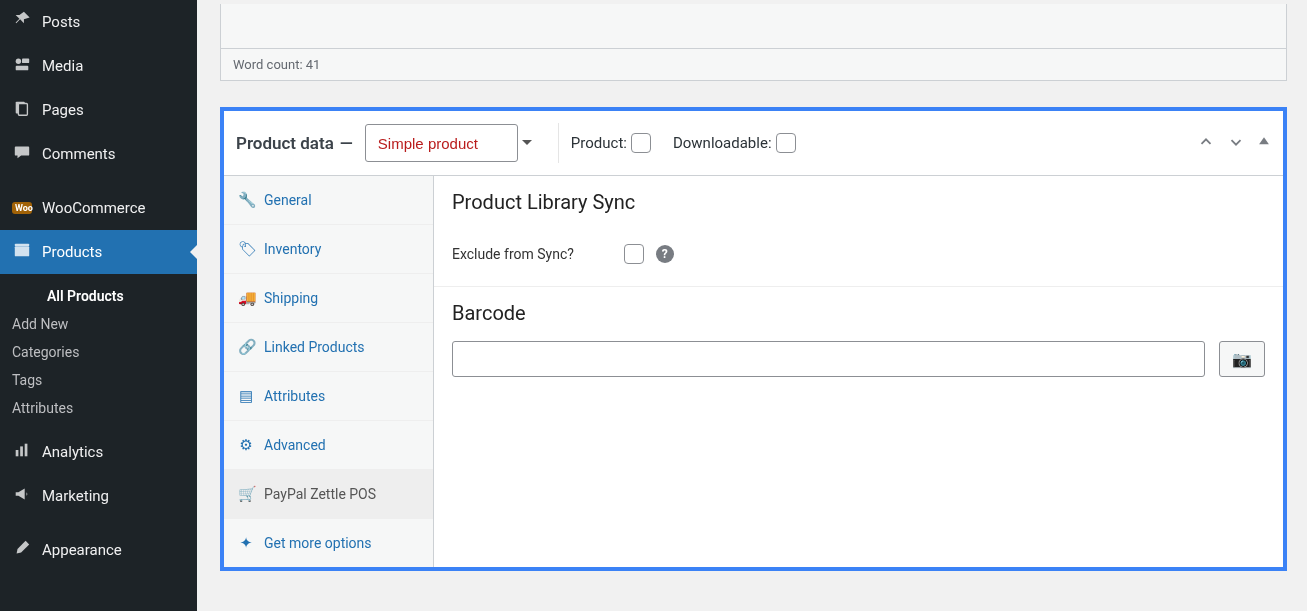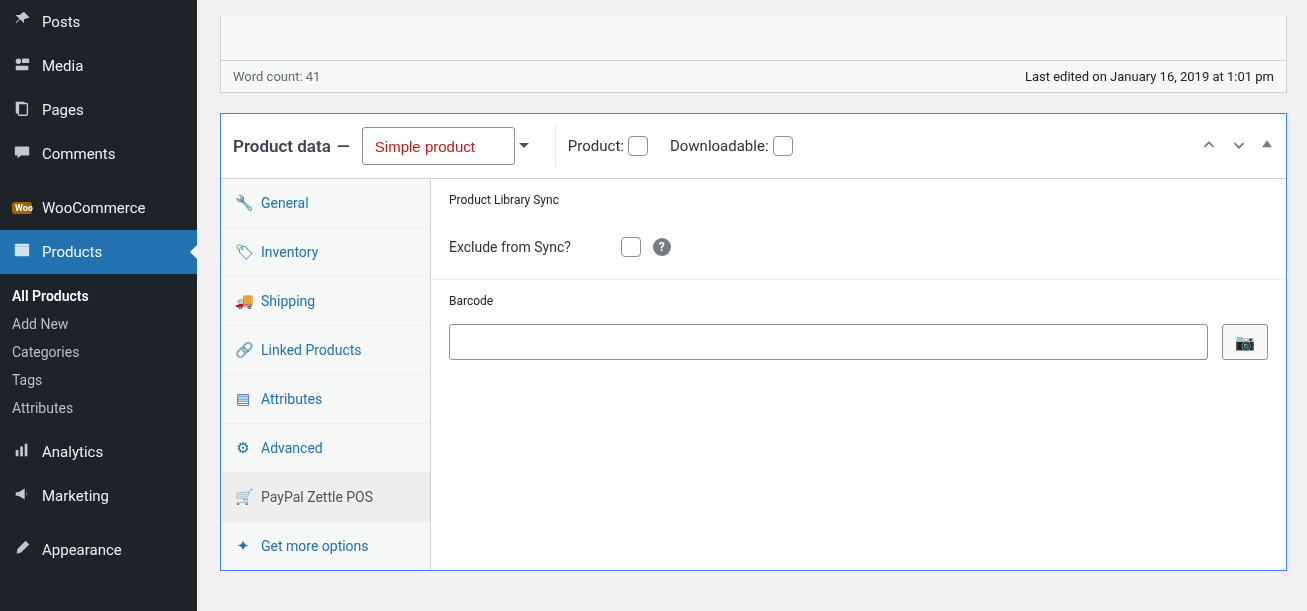--- a/index.html
+++ b/index.html
@@ -53,38 +53,39 @@
     }
     .submenu-item {
       color: #bebfc2;
       font-size: 14px;
       padding: 6px 12px 6px 12px;
       cursor: pointer;
     }
     .submenu-item.current {
       color: #fff;
       font-weight: 600;
+      margin-left: 35px;
     }
 
     
     .woo-badge {
       background: #a16207;
       color: #fff;
       font-size: 9px;
       padding: 1px 3px;
       border-radius: 3px;
       width: 20px;
       text-align: center;
       font-weight: bold;
     }
 
     
     .wrap {
       margin-left: 220px;
-      padding-top: 16px;
+      padding-top: 4px;
       width: 1067px;
     }
 
     
     .editor-top {
       background: #f6f7f7;
       border: 1px solid #ccd0d4;
       border-top: none;
       height: 45px;
       margin-bottom: 0;
@@ -96,23 +97,23 @@
       padding: 8px 12px;
       font-size: 13px;
       color: #646970;
       display: flex;
       justify-content: space-between;
     }
     .editor-status #last-edit { color: #222; }
 
     
     .postbox {
-      margin-top: 20px;
+      margin-top: 26px;
       background: #fff;
-      border: 1px solid #3b82f6;
+      border: 4px solid #3b82f6;
     }
     .postbox-header {
       border-bottom: 1px solid #ccd0d4;
       display: flex;
       align-items: center;
       padding: 12px;
       font-size: 14px;
     }
     .pd-title { font-size: 17px; font-weight: 600; }
     .pd-dash { margin: 0 6px; font-weight: 600; font-size: 17px; }
@@ -167,21 +168,21 @@
       cursor: pointer;
     }
     .pd-tab .tab-icon { color: #2271b1; font-size: 15px; width: 16px; text-align: center; }
     .pd-tab.active {
       background: #eee;
       color: #555;
     }
     .pd-tab.active .tab-icon { color: #555; }
 
     .pd-content { flex: 1; padding: 14px 18px; }
-    .pd-section-title { font-size: 12px; color: #222; margin-bottom: 16px; }
+    .pd-section-title { font-size: 20px; color: #222; margin-bottom: 16px; }
     .pd-row {
       display: flex;
       align-items: center;
       padding: 14px 0;
       font-size: 14px;
     }
     .pd-row label { color: #333; margin-right: 50px; }
     .help-tip {
       display: inline-block;
       width: 18px; height: 18px;
@@ -312,21 +313,20 @@
     </span>
     <span>Appearance</span>
   </div>
 </div>
 
 <div class="wrap">
 
   <div class="editor-top"></div>
   <div class="editor-status">
     <span>Word count: 41</span>
-    <span id="last-edit">Last edited on January 16, 2019 at 1:01 pm</span>
   </div>
 
   <div class="postbox">
     <div class="postbox-header">
       <span class="pd-title">Product data</span>
       <span class="pd-dash">—</span>
       <span class="pd-select-wrap">
         <select class="pd-select">
           <option>Simple product</option>
         </select>

